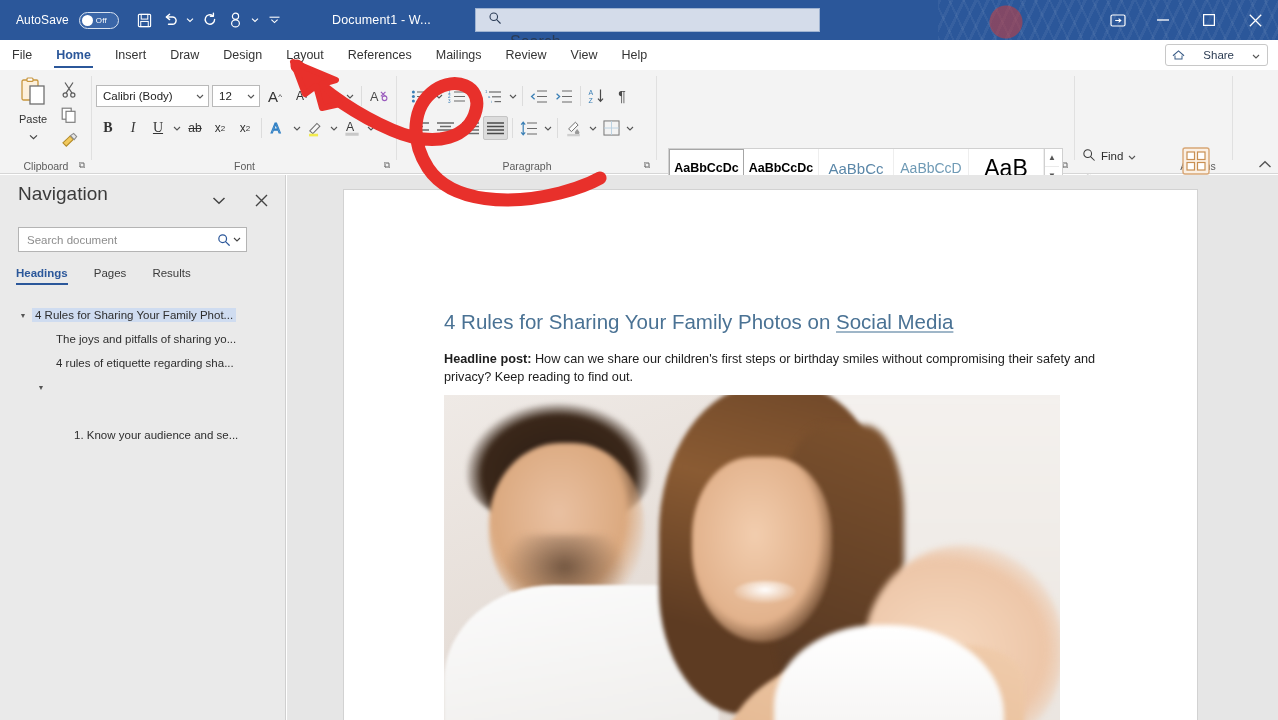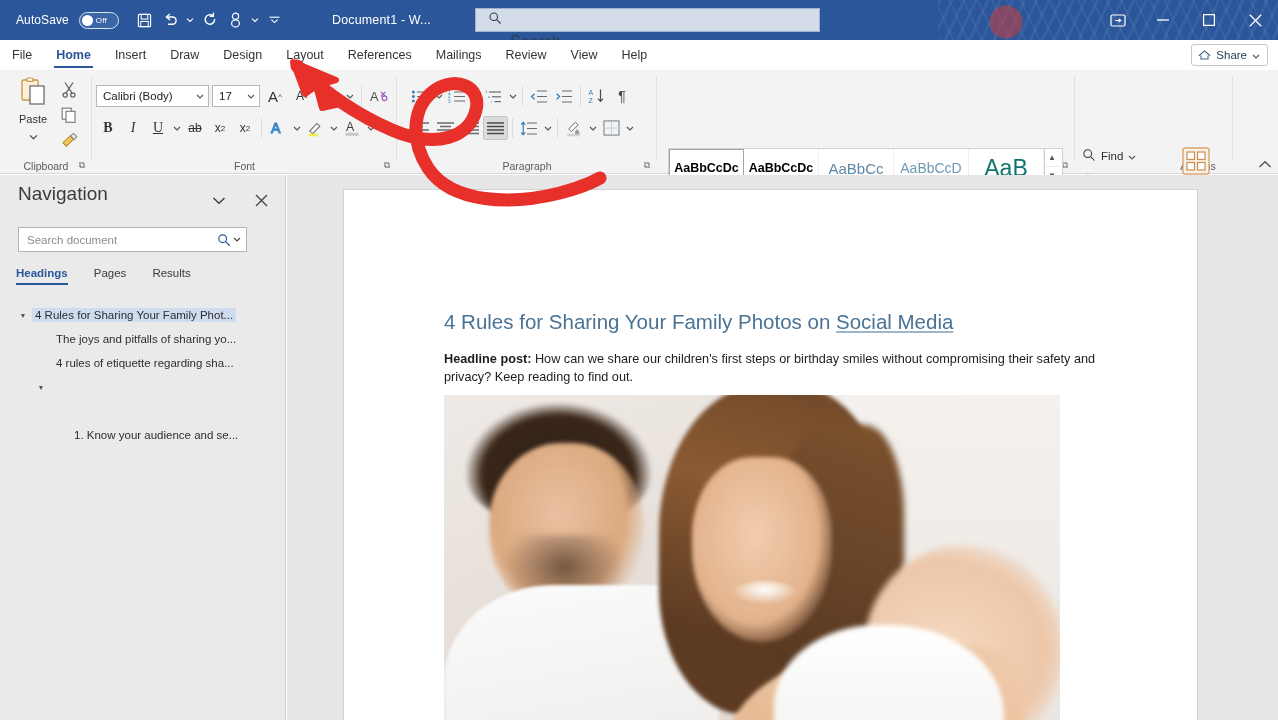--- a/index.html
+++ b/index.html
@@ -79,21 +79,21 @@
     font-size: 12.5px; color: #343434; position: relative; white-space: nowrap;
   }
   .rtab.file { color: #343434; }
   .rtab.active { color: #2b579a; font-weight: bold; }
   .rtab.active::after {
     content: ""; position: absolute; left: 10px; right: 10px; bottom: 2px;
     height: 2.5px; background: #2b579a;
   }
   .share-btn {
     position: absolute; right: 10px; top: 4px; height: 22px;
-    display: flex; align-items: center; gap: 5px;
+    display: flex; align-items: center; gap: 18px;
     padding: 0 7px 0 6px; border: 1px solid #c8c8c8; border-radius: 3px;
     background: #fff; font-size: 11.5px; color: #2b3b52;
   }
 
   
   .ribbon {
     position: absolute; left: 0; top: 70px; width: 1278px; height: 104px;
     background: #f3f3f3; border-bottom: 1px solid #d6d6d6;
   }
   .rgroup { position: absolute; top: 0; height: 104px; }
@@ -431,21 +431,21 @@
     </div>
 
     <div class="fontrow1" style="top:14px;">
       <div class="combo" style="width:113px;">
         <span class="cv">Calibri (Body)</span>
         <svg width="8" height="5" viewBox="0 0 8 5">
             <path d="M1 1 L4 4 L7 1" fill="none" stroke="#555" stroke-width="1.1"></path>
           </svg>
       </div>
       <div class="combo" style="width:48px;">
-        <span class="cv">17</span>
+        <span class="cv">12</span>
         <svg width="8" height="5" viewBox="0 0 8 5">
             <path d="M1 1 L4 4 L7 1" fill="none" stroke="#555" stroke-width="1.1"></path>
           </svg>
       </div>
       <div class="ibtn" style="font-size:15px;">A<sup style="font-size:8px;">^</sup></div>
       <div class="ibtn" style="font-size:12px;">A<sub style="font-size:7px;">˅</sub></div>
       <div class="ibtn" style="font-size:12px;color:#4a4a4a;">Aa</div>
       <div class="caret-s">
         <svg width="8" height="5" viewBox="0 0 8 5">
             <path d="M1 1 L4 4 L7 1" fill="none" stroke="#555" stroke-width="1.1"></path>
@@ -656,21 +656,21 @@
       </div>
       <div class="style-item">
         <span class="style-prev" style="color:#5b87a8;font-size:15px;">AaBbCc</span>
         <span class="style-name">Heading 1</span>
       </div>
       <div class="style-item">
         <span class="style-prev" style="color:#6f9ab5;font-size:14px;">AaBbCcD</span>
         <span class="style-name">Heading 2</span>
       </div>
       <div class="style-item">
-        <span class="style-prev" style="font-size:23px;color:#0f766e;">AaB</span>
+        <span class="style-prev" style="font-size:23px;color:#000000;">AaB</span>
         <span class="style-name">Title</span>
       </div>
       <div class="gallery-scroll">
         <div class="gs">▲</div>
         <div class="gs">▼</div>
         <div class="gs">≡</div>
       </div>
     </div>
 
 

